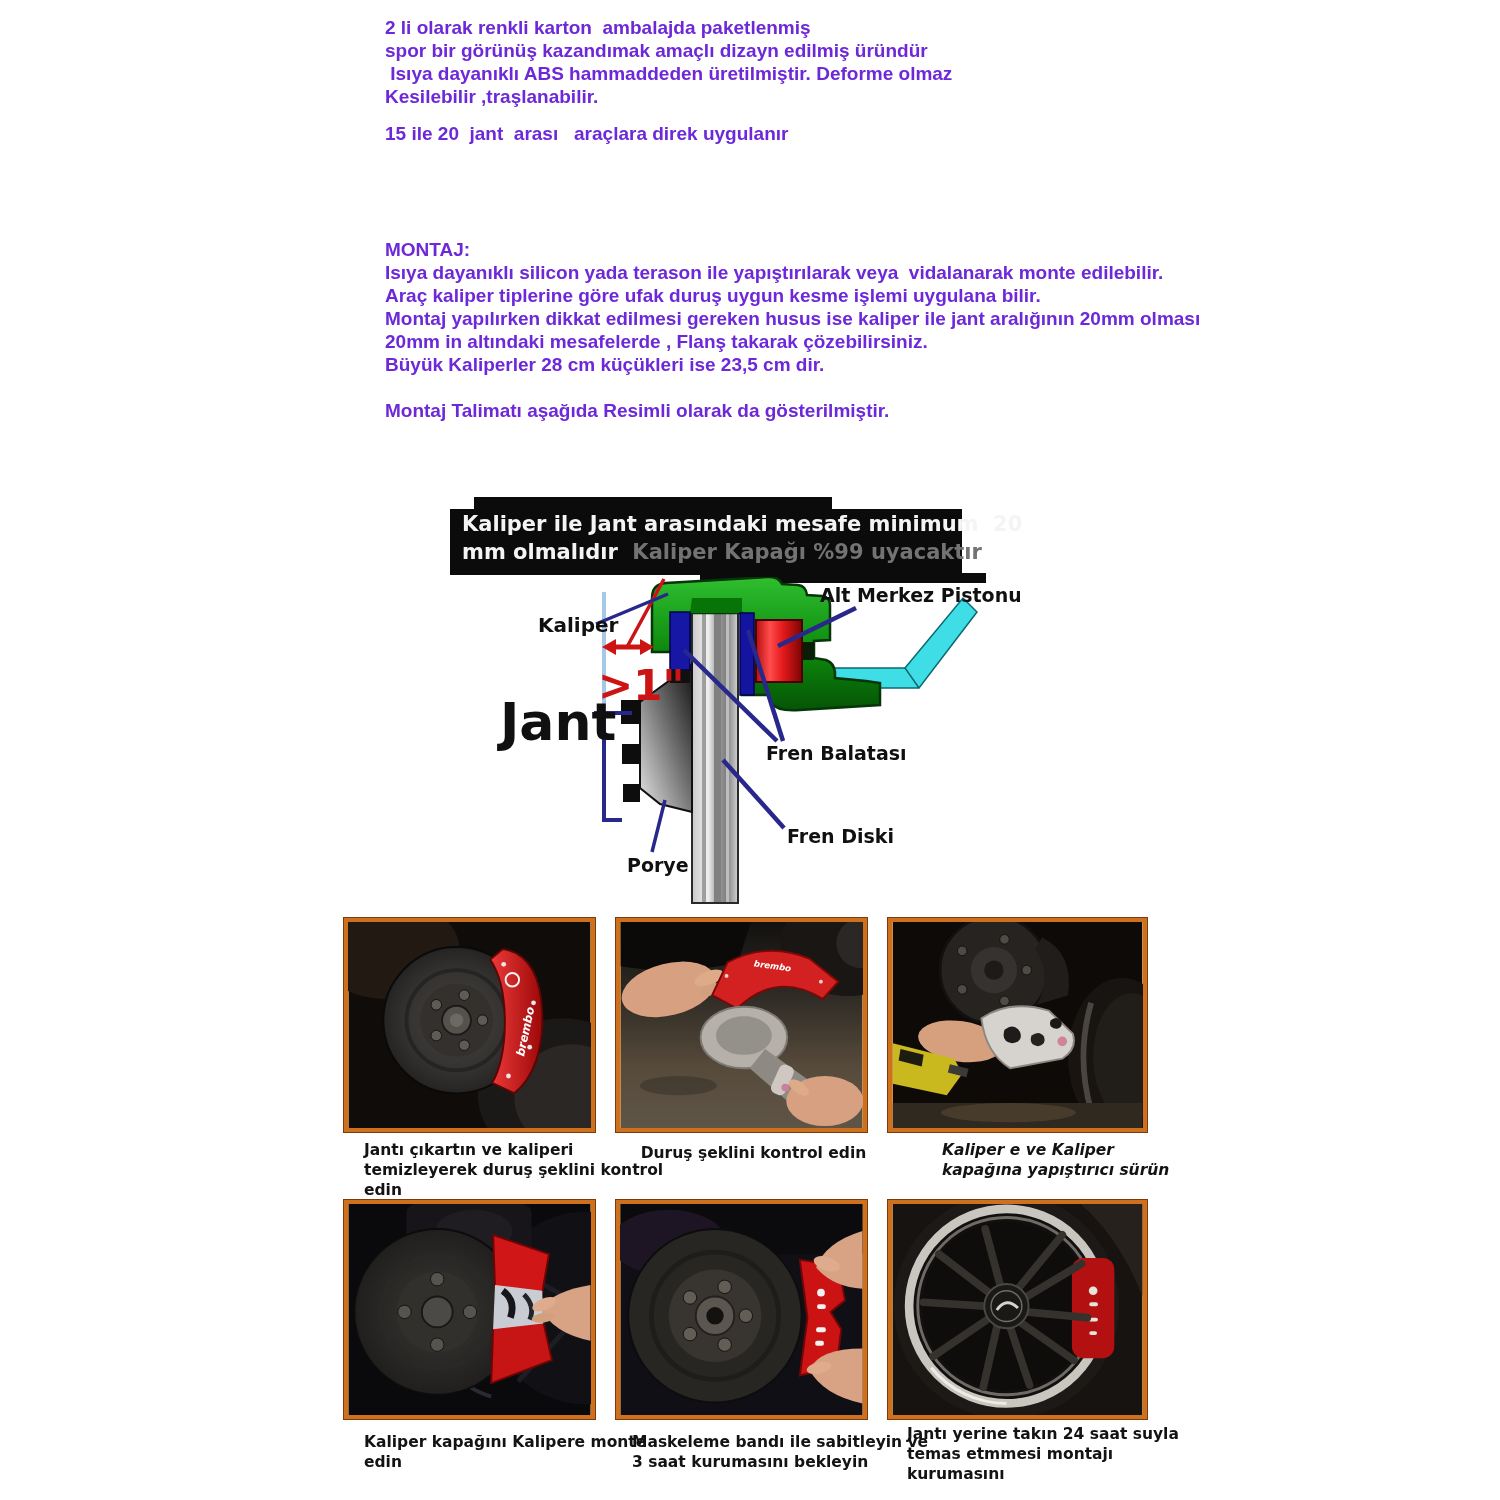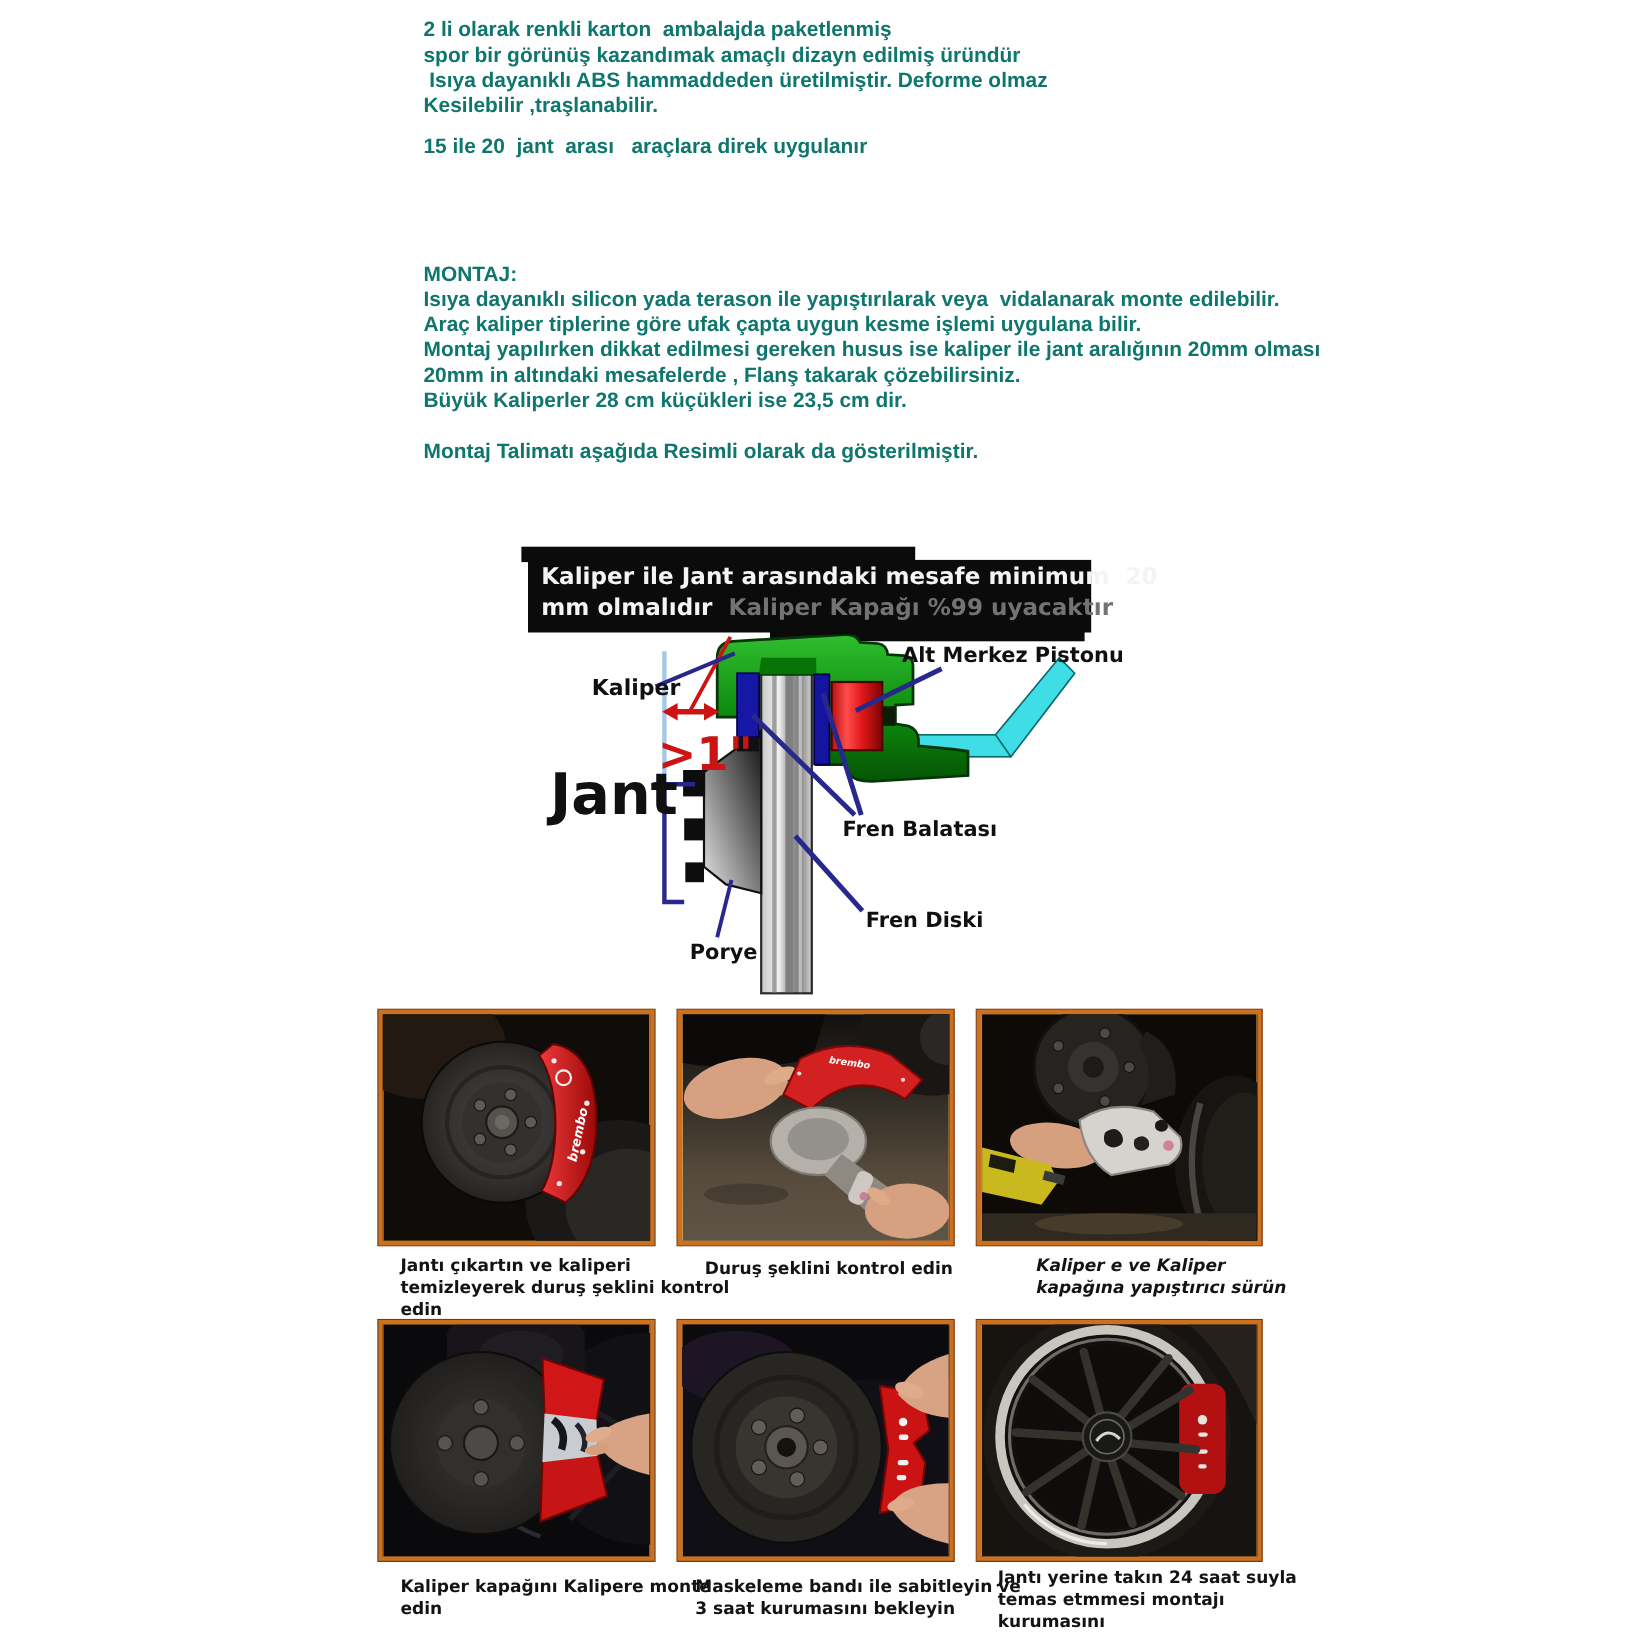--- a/index.html
+++ b/index.html
@@ -1,27 +1,27 @@
 <!DOCTYPE html>
 <html><head>
 <meta charset="utf-8">
 <style>
   html,body{margin:0;padding:0;background:#ffffff;}
   body{width:1500px;height:1500px;position:relative;overflow:hidden;
        font-family:"Liberation Sans",sans-serif;}
   .abs{position:absolute;}
   
-  .body-text{color:#0f766e;font-weight:bold;font-size:19px;line-height:23px;}
+  .body-text{color:#6d28d9;font-weight:bold;font-size:19px;line-height:23px;}
   .body-text .t-line{white-space:pre;}
   .intro{left:385px;top:16px;width:840px;}
   .fitment{left:385px;top:122px;width:840px;}
   .montaj{left:385px;top:238px;width:840px;}
   .montaj-footer{left:385px;top:399px;width:840px;}
   
-  .banner{left:480px;top:509px;width:512px;height:66px;background:#0b0b0b;}
+  .banner{left:450px;top:509px;width:512px;height:66px;background:#0b0b0b;}
   .banner-notch-tl{left:474px;top:497px;width:358px;height:14px;background:#0b0b0b;}
   .banner-notch-br{left:700px;top:573px;width:286px;height:10px;background:#0b0b0b;}
   .banner-line{position:absolute;left:12px;white-space:pre;
       font-family:"DejaVu Sans",sans-serif;font-weight:bold;font-size:21px;color:#f4f4f4;}
   .banner-line.l1{top:3px;}
   .banner-line.l2{top:31px;}
   .banner-red{color:#737373;}
   
   .diagram{left:460px;top:577px;width:560px;height:333px;}
   .dg-label{font-family:"DejaVu Sans",sans-serif;font-weight:bold;fill:#101010;}
@@ -47,21 +47,21 @@
       <div class="t-line"> Isıya dayanıklı ABS hammaddeden üretilmiştir. Deforme olmaz</div>
       <div class="t-line">Kesilebilir ,traşlanabilir.</div>
     </div>
   <div class="abs fitment body-text">
     <div class="t-line">15 ile 20  jant  arası   araçlara direk uygulanır</div>
   </div>
 
   <div class="abs montaj body-text">
       <div class="t-line">MONTAJ:</div>
       <div class="t-line">Isıya dayanıklı silicon yada terason ile yapıştırılarak veya  vidalanarak monte edilebilir.</div>
-      <div class="t-line">Araç kaliper tiplerine göre ufak çapta uygun kesme işlemi uygulana bilir.</div>
+      <div class="t-line">Araç kaliper tiplerine göre ufak duruş uygun kesme işlemi uygulana bilir.</div>
       <div class="t-line">Montaj yapılırken dikkat edilmesi gereken husus ise kaliper ile jant aralığının 20mm olması</div>
       <div class="t-line">20mm in altındaki mesafelerde , Flanş takarak çözebilirsiniz.</div>
       <div class="t-line">Büyük Kaliperler 28 cm küçükleri ise 23,5 cm dir.</div>
     </div>
   <div class="abs montaj-footer body-text">
     <div class="t-line">Montaj Talimatı aşağıda Resimli olarak da gösterilmiştir.</div>
   </div>
 
   <div class="abs banner-notch-tl"></div>
   <div class="abs banner-notch-br"></div>

